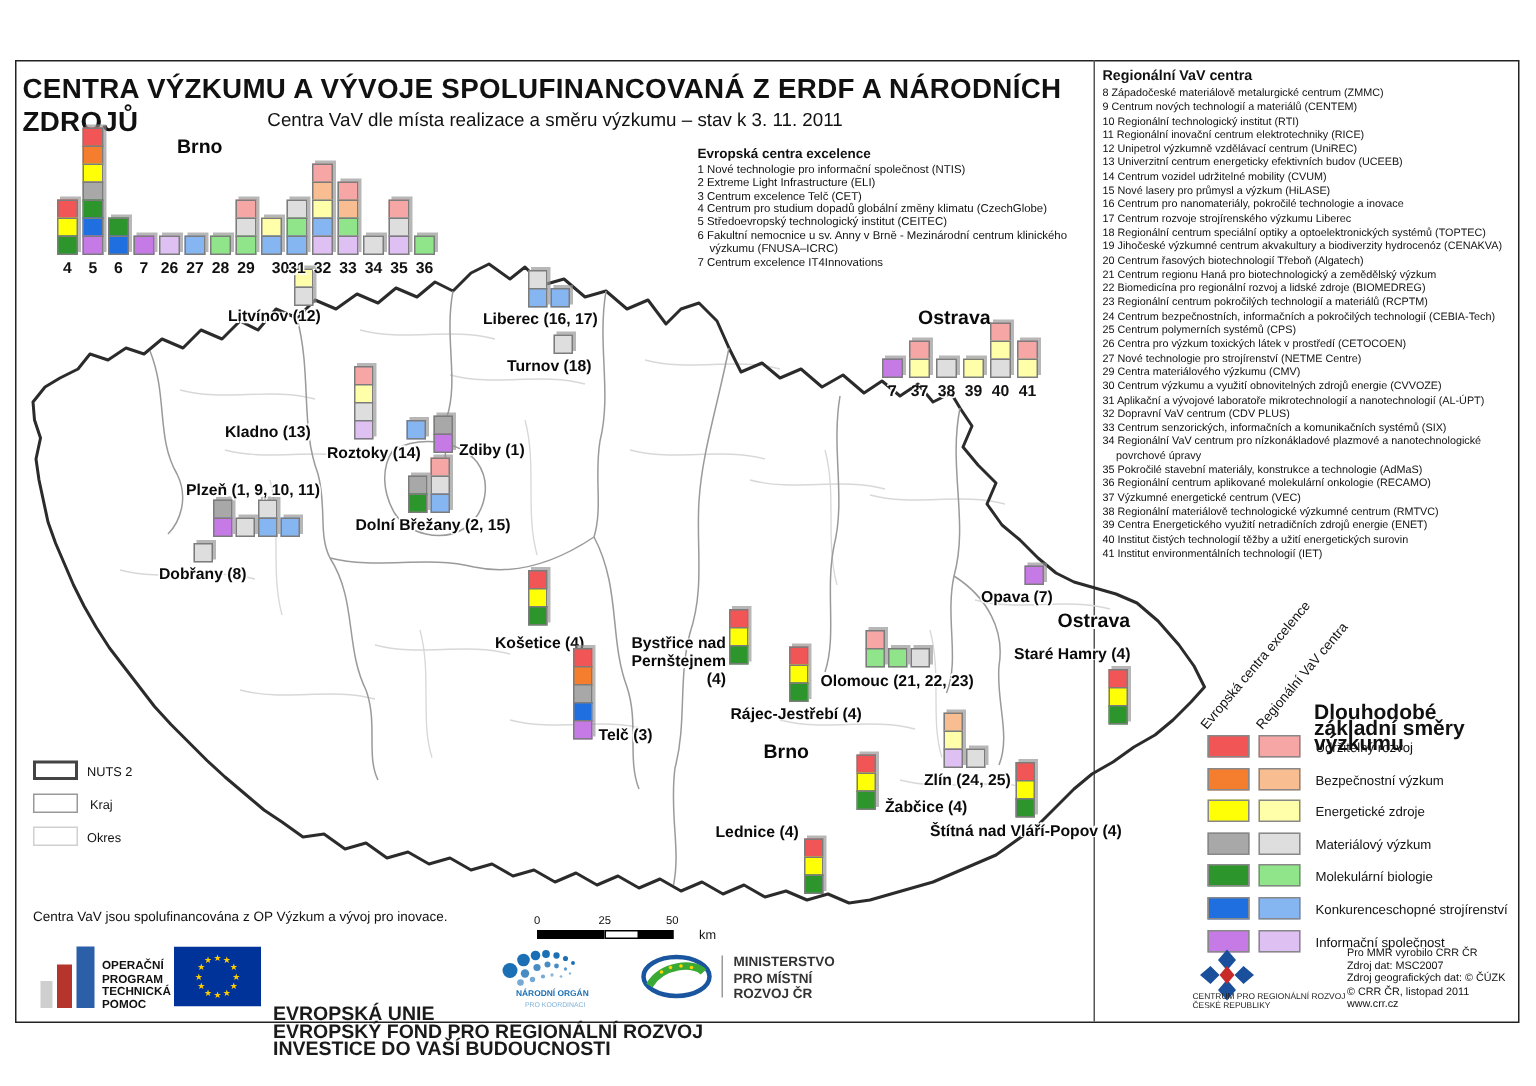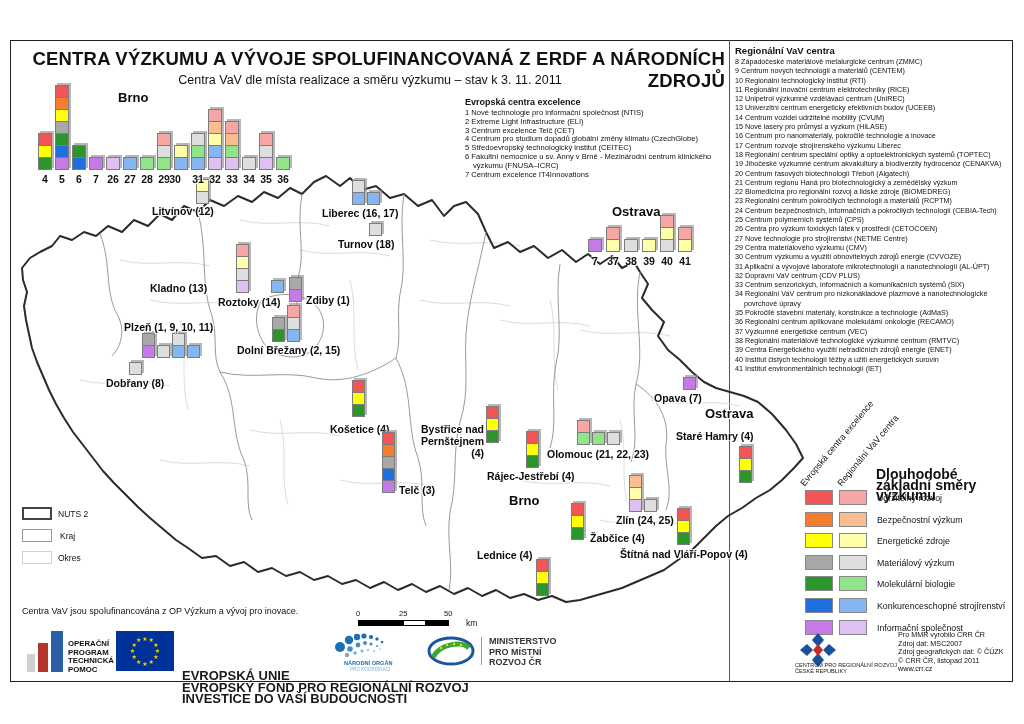--- a/index.html
+++ b/index.html
@@ -1,20 +1,20 @@
 <!DOCTYPE html>
 <html><head>
 <meta charset="utf-8">
 <style>
   html,body{margin:0;padding:0;background:#fff;}
   .sheet{position:relative;width:1024px;height:724px;background:#fff;
          font-family:"Liberation Sans","DejaVu Sans",sans-serif;color:#111;overflow:hidden;}
   .frame{position:absolute;left:10px;top:40px;width:1001px;height:640px;border:1.5px solid #222;}
   .divider{position:absolute;left:729px;top:40px;width:1px;height:641px;background:#555;}
-  .map-title{position:absolute;left:15px;top:48px;width:710px;text-align:right;
+  .map-title{position:absolute;left:15px;top:48px;width:710px;text-align:left;
              font-size:18.5px;font-weight:bold;letter-spacing:.2px;}
   .map-subtitle{position:absolute;left:15px;top:73px;width:710px;text-align:center;font-size:12.5px;}
   .eu-legend{position:absolute;left:465px;top:97px;width:268px;}
   .eu-legend h3{margin:0 0 2px 0;font-size:9px;}
   .eu-item{font-size:7.6px;line-height:8.8px;padding-left:8px;text-indent:-8px;}
   .sidebar-head{position:absolute;left:735px;top:45px;font-size:9.5px;font-weight:bold;}
   .reg-list{position:absolute;left:735px;top:57px;width:286px;}
   .reg-item{font-size:7.2px;line-height:9.3px;padding-left:9px;text-indent:-9px;}
   .city-label{position:absolute;font-size:10.5px;font-weight:bold;color:#0a0a0a;white-space:pre-line;
               text-shadow:1px 1px 0 #fff,-1px 1px 0 #fff,1px -1px 0 #fff,-1px -1px 0 #fff;}
@@ -472,21 +472,21 @@
       <div class="bar-stack" style="left: 157px; top: 133px;">
         <div class="block" style="width: 14px; height: 13px; background: rgb(247, 166, 166);"></div>
         <div class="block" style="width: 14px; height: 13px; background: rgb(222, 222, 222);"></div>
         <div class="block" style="width: 14px; height: 13px; background: rgb(144, 229, 138);"></div>
       </div>
       <div class="cluster-num" style="left: 153px; top: 173px; width: 22px;">29</div>
       <div class="bar-stack" style="left: 174px; top: 145px;">
         <div class="block" style="width: 14px; height: 13px; background: rgb(255, 255, 170);"></div>
         <div class="block" style="width: 14px; height: 13px; background: rgb(133, 182, 242);"></div>
       </div>
-      <div class="cluster-num" style="left: 164px; top: 173px; width: 22px; text-align: center;">30</div>
+      <div class="cluster-num" style="left: 176px; top: 173px; width: 22px; text-align: center;">30</div>
       <div class="bar-stack" style="left: 191px; top: 133px;">
         <div class="block" style="width: 14px; height: 13px; background: rgb(222, 222, 222);"></div>
         <div class="block" style="width: 14px; height: 13px; background: rgb(144, 229, 138);"></div>
         <div class="block" style="width: 14px; height: 13px; background: rgb(133, 182, 242);"></div>
       </div>
       <div class="cluster-num" style="left: 187px; top: 173px; width: 22px;">31</div>
       <div class="bar-stack" style="left: 208px; top: 109px;">
         <div class="block" style="width: 14px; height: 13px; background: rgb(247, 166, 166);"></div>
         <div class="block" style="width: 14px; height: 13px; background: rgb(249, 189, 146);"></div>
         <div class="block" style="width: 14px; height: 13px; background: rgb(255, 255, 170);"></div>

